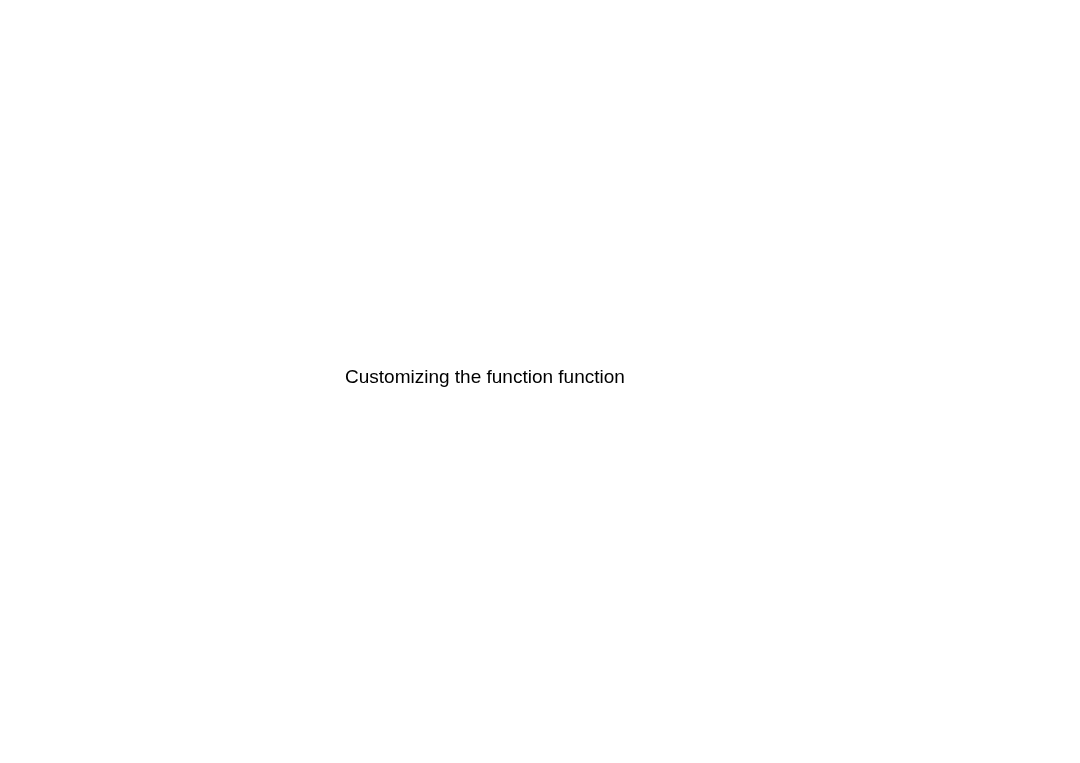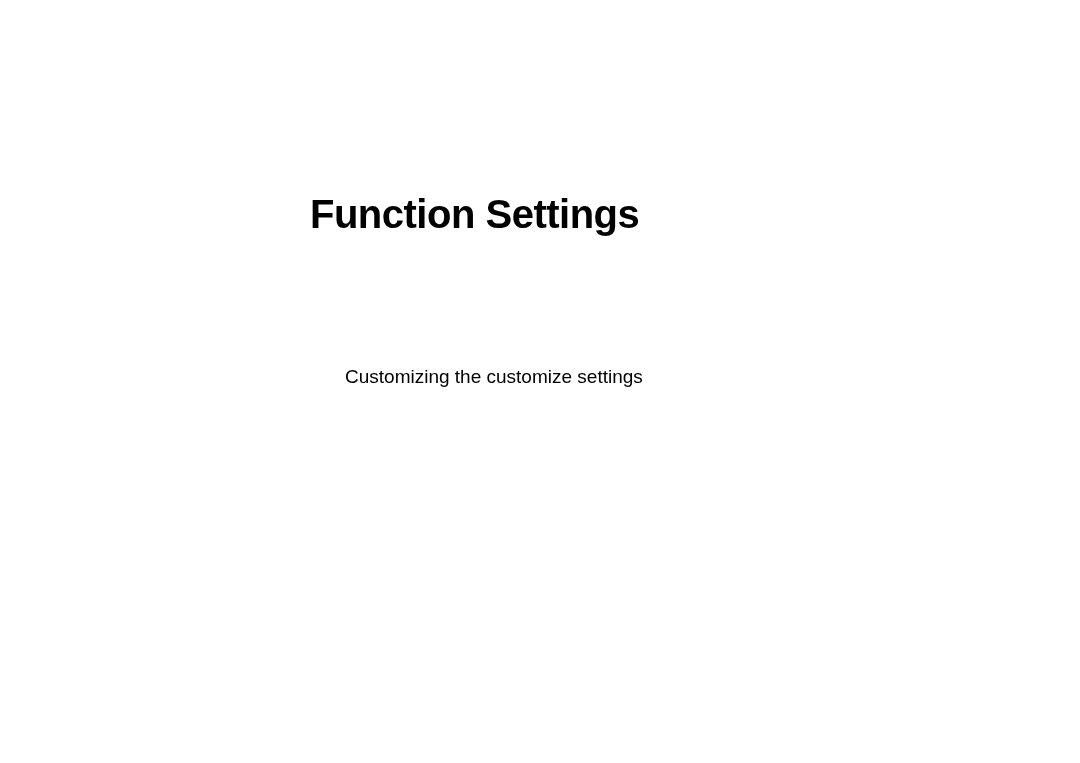--- a/index.html
+++ b/index.html
@@ -37,16 +37,15 @@
       left: 345px;
       top: 366px;
       font-size: 19px;
       font-weight: normal;
     }
   </style>
 </head>
 <body>
 
 <div class="content-wrapper">
-  <h1 class="page-title">Function Settings</h1>
 </div>
 
-<div class="section-heading">Customizing the customize settings</div>
+<div class="section-heading">Customizing the function function</div>
 
 </body></html>

